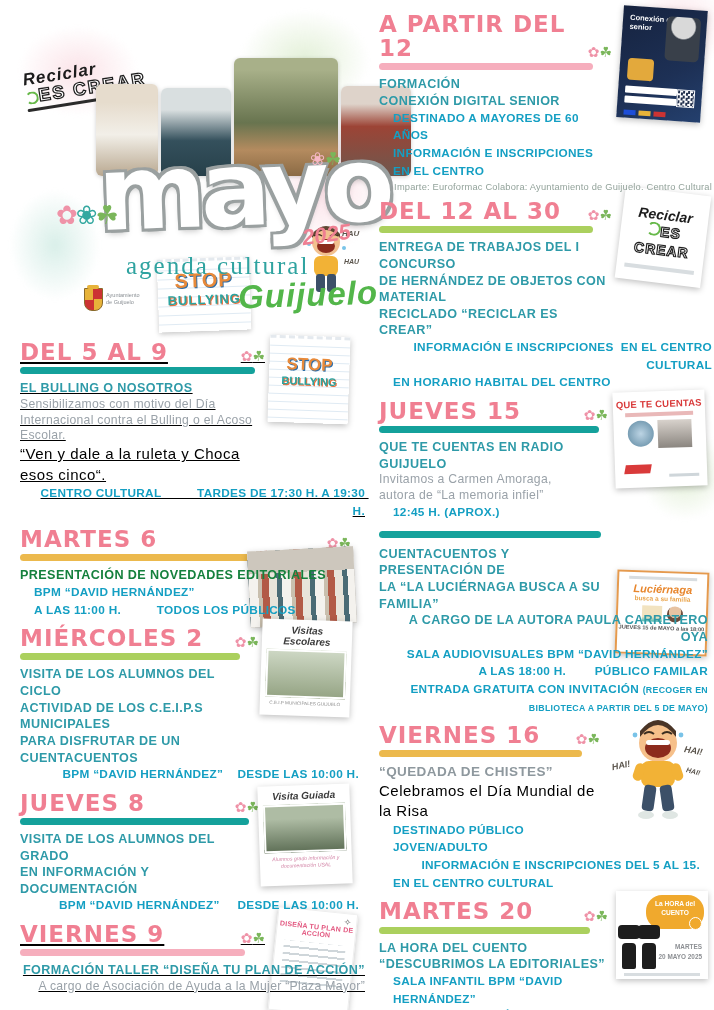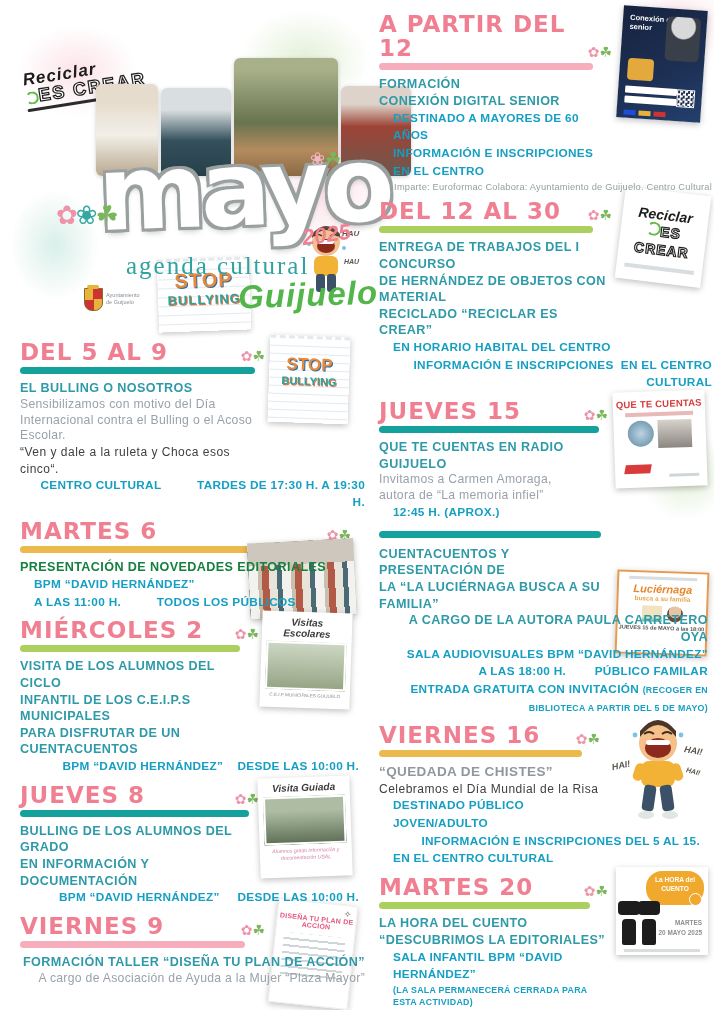--- a/index.html
+++ b/index.html
@@ -57,27 +57,27 @@
   .rule.teal{background:#14a19b;width:96%;}
   .rule.yellow{background:#ecb94d;width:92%;}
   .rule.green{background:#abd05e;width:92%;}
   .rule.pink{background:#f6aebd;width:92%;}
   .divider{height:7px;border-radius:4px;margin:9px 0 8px 0;}
   .divider.teal{background:#15a29c;width:97%;}
   .title{font-size:12.6px;font-weight:bold;color:#2e9aa8;letter-spacing:.4px;line-height:1.32;}
   .title.blue{color:#15803d;}
   .title.gray{color:#8e989e;font-size:13.5px;}
   .body{font-size:12.2px;color:#9aa2a9;line-height:1.3;letter-spacing:.3px;}
-  .quote{font-size:12px;color:#404040;line-height:1.35;letter-spacing:.5px;}
+  .quote{font-size:15px;color:#000000;line-height:1.35;letter-spacing:.5px;}
   .detail{font-size:11.8px;font-weight:bold;color:#149fc3;line-height:1.5;letter-spacing:.3px;margin-left:14px;white-space:pre-wrap;}
   .detail.small{font-size:8.8px;line-height:1.4;}
   .note{font-size:9.3px;color:#93a39b;margin-top:2px;letter-spacing:.2px;}
   .bleed{margin-right:-100px;position:relative;z-index:2;text-align:right;}
   .txt{position:relative;z-index:2;}
-  .pr86{padding-right:86px;} .pr92{padding-right:92px;} .pr96{padding-right:96px;} .pr104{padding-right:104px;}
+  .pr86{padding-right:86px;text-decoration:underline;} .pr92{padding-right:92px;} .pr96{padding-right:96px;} .pr104{padding-right:104px;}
 
   
   .thumb{position:absolute;z-index:1;background:#fff;box-shadow:0 2px 6px rgba(0,0,0,.25);}
   .t-stop{top:-4px;right:2px;width:80px;height:84px;transform:rotate(2deg);background:repeating-linear-gradient(#ffffff 0 7px,#dfeaf3 7px 8px);border-top:3px dashed #e4e9ee;text-align:center;}
   .t-stop .w1{margin-top:16px;font-size:17px;font-weight:bold;color:#e88a3a;text-shadow:1px 1px 0 #2f6ea8;}
   .t-stop .w2{font-size:11px;font-weight:bold;color:#2ba4a0;text-shadow:1px 1px 0 #e8703f;}
   .t-books{top:-8px;right:-4px;width:106px;height:76px;transform:rotate(-3deg);background:
       linear-gradient(#cdc7bd 0 30%,rgba(0,0,0,0) 30%),
       repeating-linear-gradient(90deg,#f4f2ee 0 9px,#c9bfae 9px 13px,#b25a46 13px 20px,#e8e4da 20px 28px,#4a6b75 28px 33px),
       linear-gradient(#b6b0a6,#8e887e);}
@@ -226,39 +226,39 @@
       </section>
 
       <section class="event pr92">
         <div class="date-row">
             <h2 class="date">MIÉRCOLES 2</h2>
           <span class="flowers"><span class="fl-p">✿</span><span class="fl-g">☘</span></span>
           </div>
         <div class="rule green bleed"></div>
         <div class="txt">
           <div class="title">VISITA DE LOS ALUMNOS DEL CICLO</div>
-          <div class="title">INFANTIL DE LOS C.E.I.P.S MUNICIPALES</div>
+          <div class="title">ACTIVIDAD DE LOS C.E.I.P.S MUNICIPALES</div>
           <div class="title">PARA DISFRUTAR DE UN CUENTACUENTOS</div>
           <div class="detail bleed">BPM “DAVID HERNÁNDEZ”    DESDE LAS 10:00 H.</div>
         </div>
         <div class="thumb polaroid t-visitas">
           <div class="pol-title">Visitas Escolares</div>
           <div class="pol-photo"></div>
           <div class="pol-cap">C.E.I.P MUNICIPALES GUIJUELO</div>
         </div>
       </section>
 
       <section class="event pr92">
         <div class="date-row">
             <h2 class="date">JUEVES 8</h2>
           <span class="flowers"><span class="fl-p">✿</span><span class="fl-g">☘</span></span>
           </div>
         <div class="rule teal bleed"></div>
         <div class="txt">
-          <div class="title">BULLING DE LOS ALUMNOS DEL GRADO</div>
+          <div class="title">VISITA DE LOS ALUMNOS DEL GRADO</div>
           <div class="title">EN INFORMACIÓN Y DOCUMENTACIÓN</div>
           <div class="detail bleed">BPM “DAVID HERNÁNDEZ”     DESDE LAS 10:00 H.</div>
         </div>
         <div class="thumb polaroid t-guiada">
           <div class="pol-title">Visita Guiada</div>
           <div class="pol-photo g2"></div>
           <div class="pol-cap pinkish">Alumnos grado información y documentación USAL</div>
         </div>
       </section>
 
@@ -315,22 +315,22 @@
       <section class="event pr92">
         <div class="date-row">
             <h2 class="date">DEL 12 AL 30</h2>
           <span class="flowers"><span class="fl-p">✿</span><span class="fl-g">☘</span></span>
           </div>
         <div class="rule green bleed"></div>
         <div class="txt">
           <div class="title">ENTREGA DE TRABAJOS DEL I CONCURSO</div>
           <div class="title">DE HERNÁNDEZ DE OBJETOS CON MATERIAL</div>
           <div class="title">RECICLADO “RECICLAR ES CREAR”</div>
+          <div class="detail bleed">INFORMACIÓN E INSCRIPCIONES  EN EL CENTRO CULTURAL</div>
           <div class="detail">EN HORARIO HABITAL DEL CENTRO</div>
-          <div class="detail bleed">INFORMACIÓN E INSCRIPCIONES  EN EL CENTRO CULTURAL</div>
         </div>
         <div class="thumb t-reciclar">
           <div class="r1">Reciclar</div>
           <div><span class="arr"></span><span class="r2">ES CREAR</span></div>
           <div class="cap"></div>
         </div>
       </section>
 
       <section class="event pr96">
         <div class="date-row">

